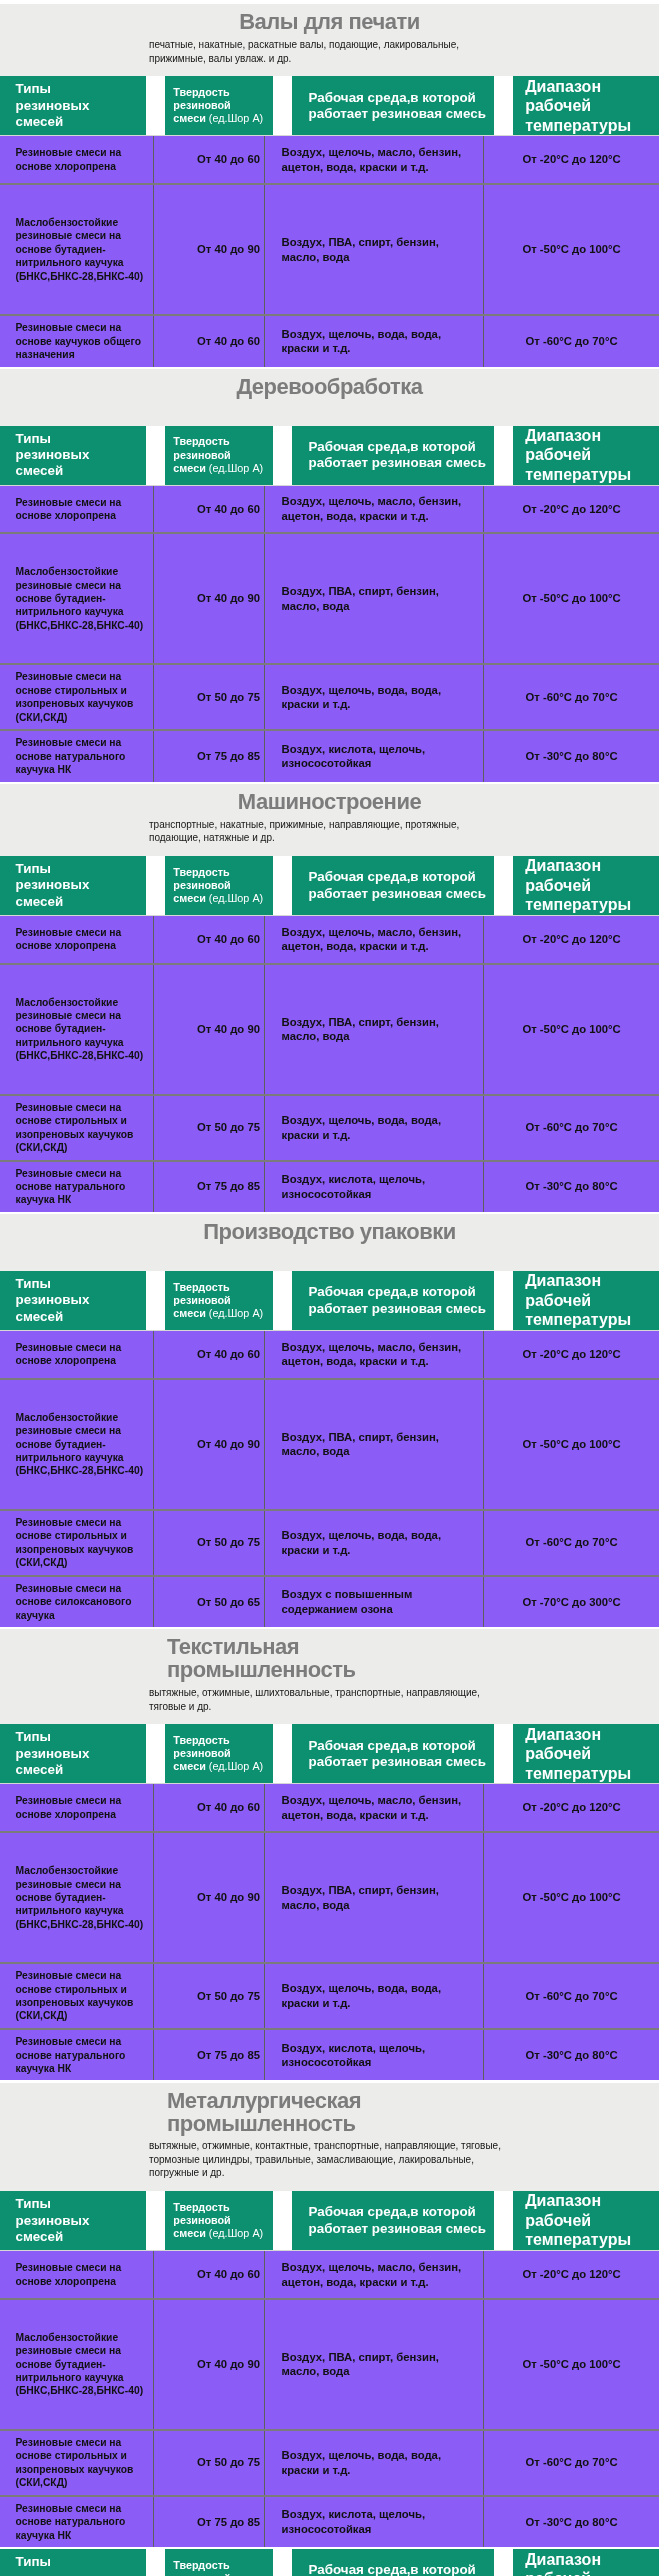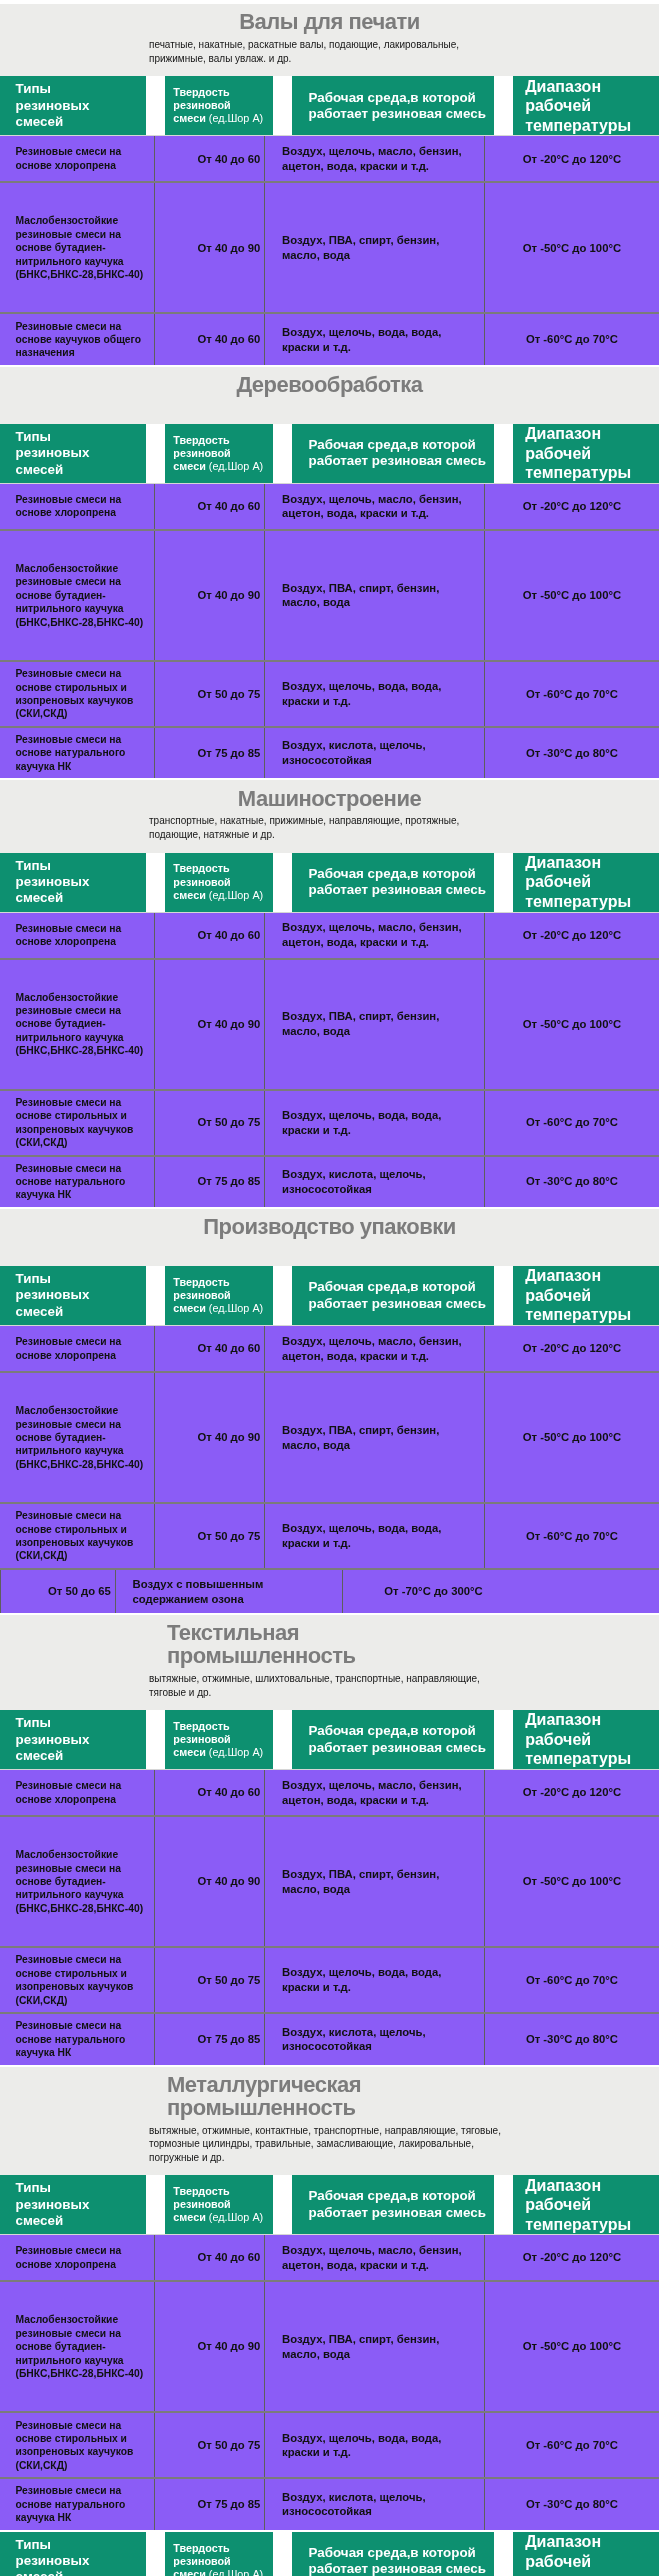--- a/index.html
+++ b/index.html
@@ -67,21 +67,21 @@
     box-sizing:border-box;
     display:flex;
     align-items:center;
     font-weight:700;
     color:#111;
     line-height:1.3;
   }
   .td.c1{width:159px;padding:5.2px 7.2px 5.2px 15.5px;font-size:10.3px;}
   .td.c2{width:115px;justify-content:flex-end;text-align:center;font-size:11.3px;border-left:1px solid #5e5e5e;padding:4.1px;}
   .td.c3{width:227px;padding:5.2px 15.5px 5.2px 16.5px;font-size:11.3px;border-left:1px solid #5e5e5e;}
-  .td.c4{width:182px;justify-content:center;text-align:center;font-size:11.3px;border-left:1px solid #5e5e5e;padding:3px;}
+  .td.c4{width:182px;justify-content:center;text-align:center;font-size:11.3px;border-left:1px solid #5e5e5e;padding:16px;}
 
   
   .row--chloroprene{min-height:45px;}
   .row--bnks{min-height:129px;}
   .row--styrene_isoprene_blend{min-height:55px;}
   .row--natural{min-height:40px;}
   .row--general_purpose{min-height:42px;}
   .row--siloxane{min-height:43px;}
 </style>
 </head>
@@ -354,20 +354,23 @@
             <span>От 50 до 75</span>
           </div>
           <div class="td c3">
             <span>Воздух, щелочь, вода, вода, краски и т.д.</span>
           </div>
           <div class="td c4">
             <span>От -60°С до 70°С</span>
           </div>
         </div>
         <div class="row row--siloxane">
+          <div class="td c1">
+            <span>Резиновые смеси на основе силоксанового каучука</span>
+          </div>
           <div class="td c2">
             <span>От 50 до 65</span>
           </div>
           <div class="td c3">
             <span>Воздух с повышенным содержанием озона</span>
           </div>
           <div class="td c4">
             <span>От -70°С до 300°С</span>
           </div>
         </div>

